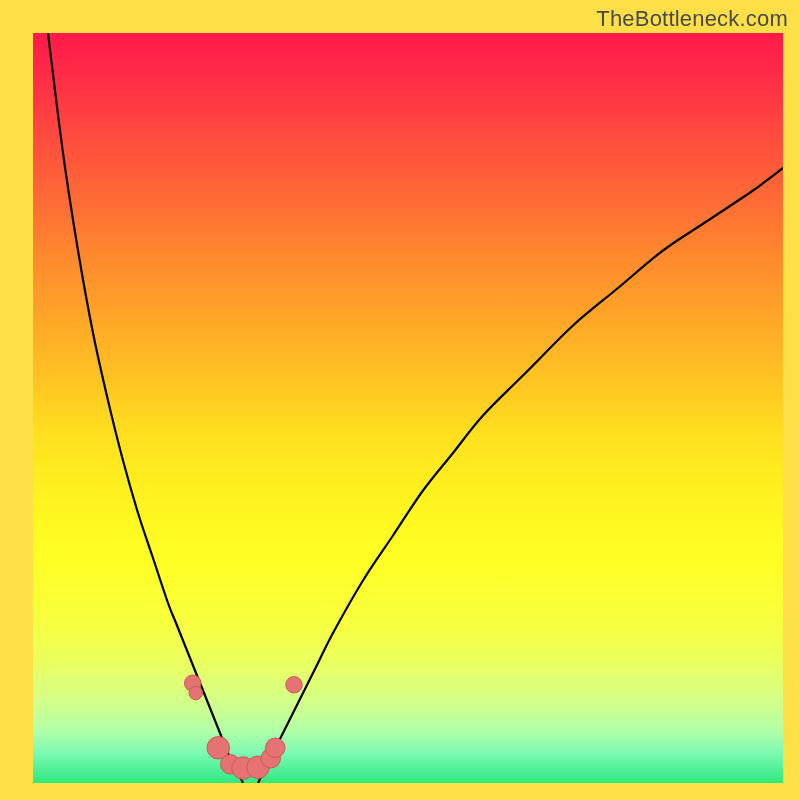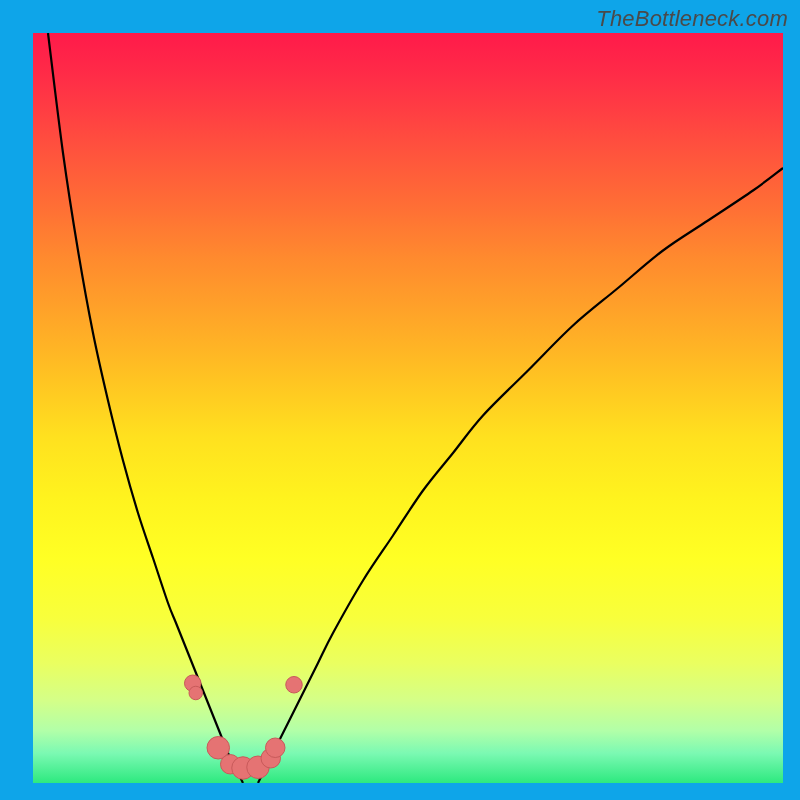--- a/index.html
+++ b/index.html
@@ -10,22 +10,21 @@
     background: #000;
     overflow: hidden;
     font-family: Arial, Helvetica, sans-serif;
   }
   .frame {
     position: absolute;
     top: 0;
     left: 0;
     width: 800px;
     height: 800px;
-    background: #0ea5e9;
-    font-style: italic;
+    background: #fde047;
   }
   .plot-area {
     position: absolute;
     top: 33px;
     left: 33px;
     width: 750px;
     height: 750px;
     overflow: hidden;
   }
   .gradient {

